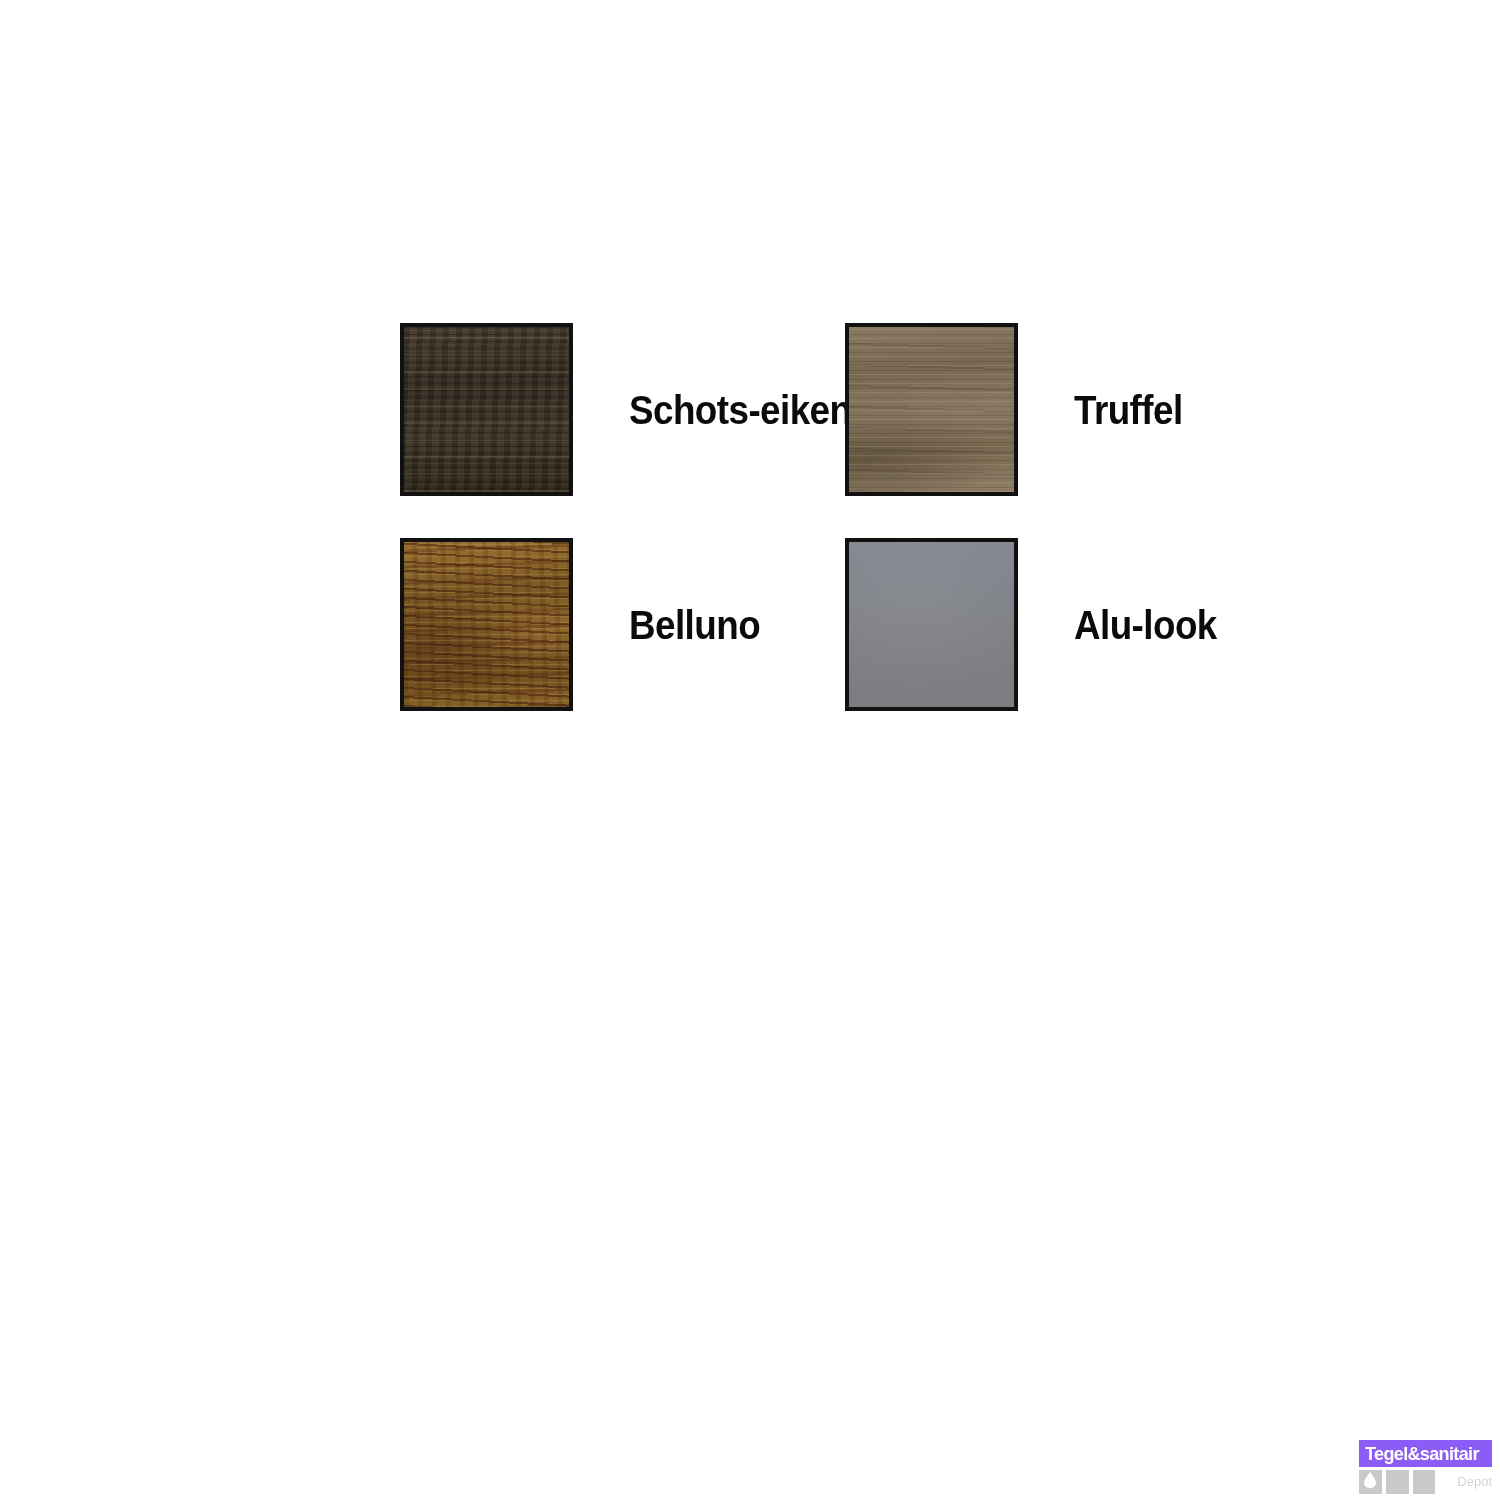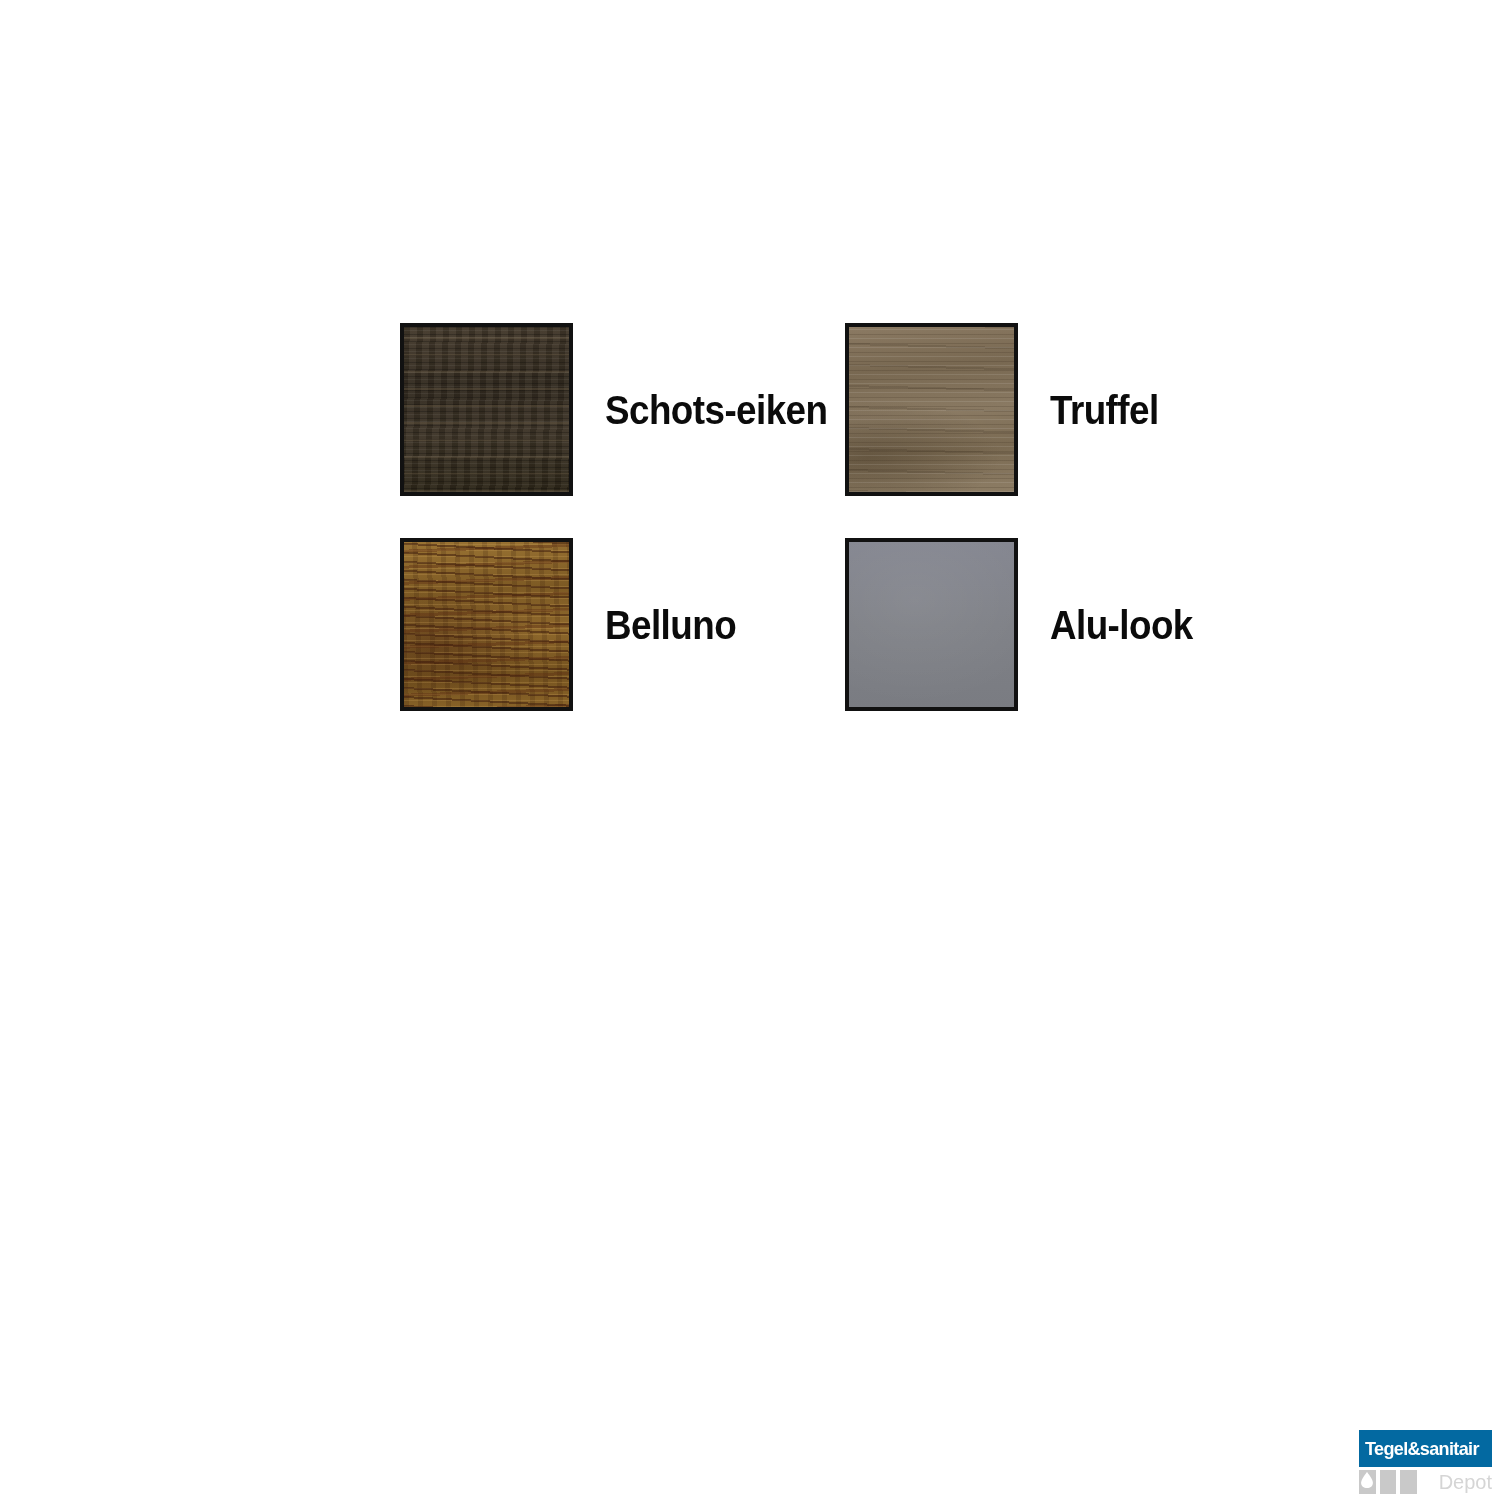--- a/index.html
+++ b/index.html
@@ -25,20 +25,21 @@
     grid-template-columns: 445px 445px;
     grid-template-rows: repeat(4, 215px);
     column-gap: 0px;
     row-gap: 0px;
   }
 
   .swatch-row {
     display: flex;
     align-items: center;
     height: 173px;
+    gap: 24px;
   }
 
   .swatch-box {
     width: 173px;
     height: 173px;
     flex: 0 0 173px;
     border: 4px solid #111111;
     box-sizing: border-box;
     position: relative;
     overflow: hidden;
@@ -188,22 +189,22 @@
   }
 
   
   #watermark {
     position: absolute;
     right: 8px;
     bottom: 6px;
     width: 133px;
   }
   .wm-bar {
-    background: #0369a1;
-    height: 37px;
+    background: #8b5cf6;
+    height: 27px;
     display: flex;
     align-items: center;
     padding-left: 6px;
     box-sizing: border-box;
   }
   .wm-bar-text {
     color: #ffffff;
     font-size: 19px;
     font-weight: bold;
     letter-spacing: -0.7px;
@@ -225,21 +226,21 @@
     position: relative;
   }
   .wm-drop {
     position: absolute;
     left: 50%;
     top: 50%;
     transform: translate(-50%, -50%);
   }
   .wm-depot {
     color: #d5d5d5;
-    font-size: 20px;
+    font-size: 13px;
     line-height: 24px;
     letter-spacing: 0px;
     white-space: nowrap;
     margin-left: 18px;
   }
 </style>
 </head>
 <body>
 
 <div id="swatch-grid">

